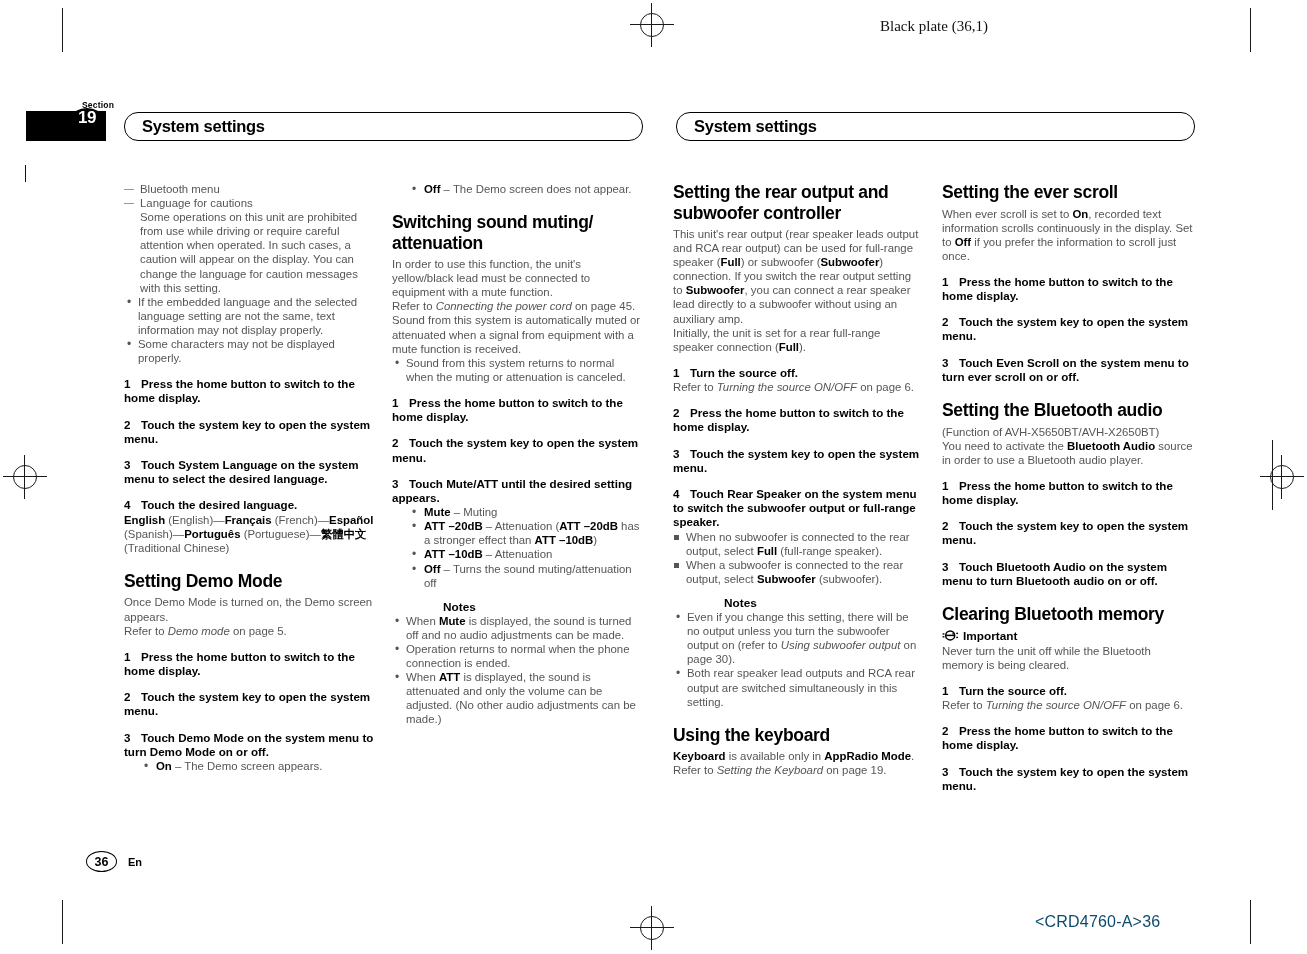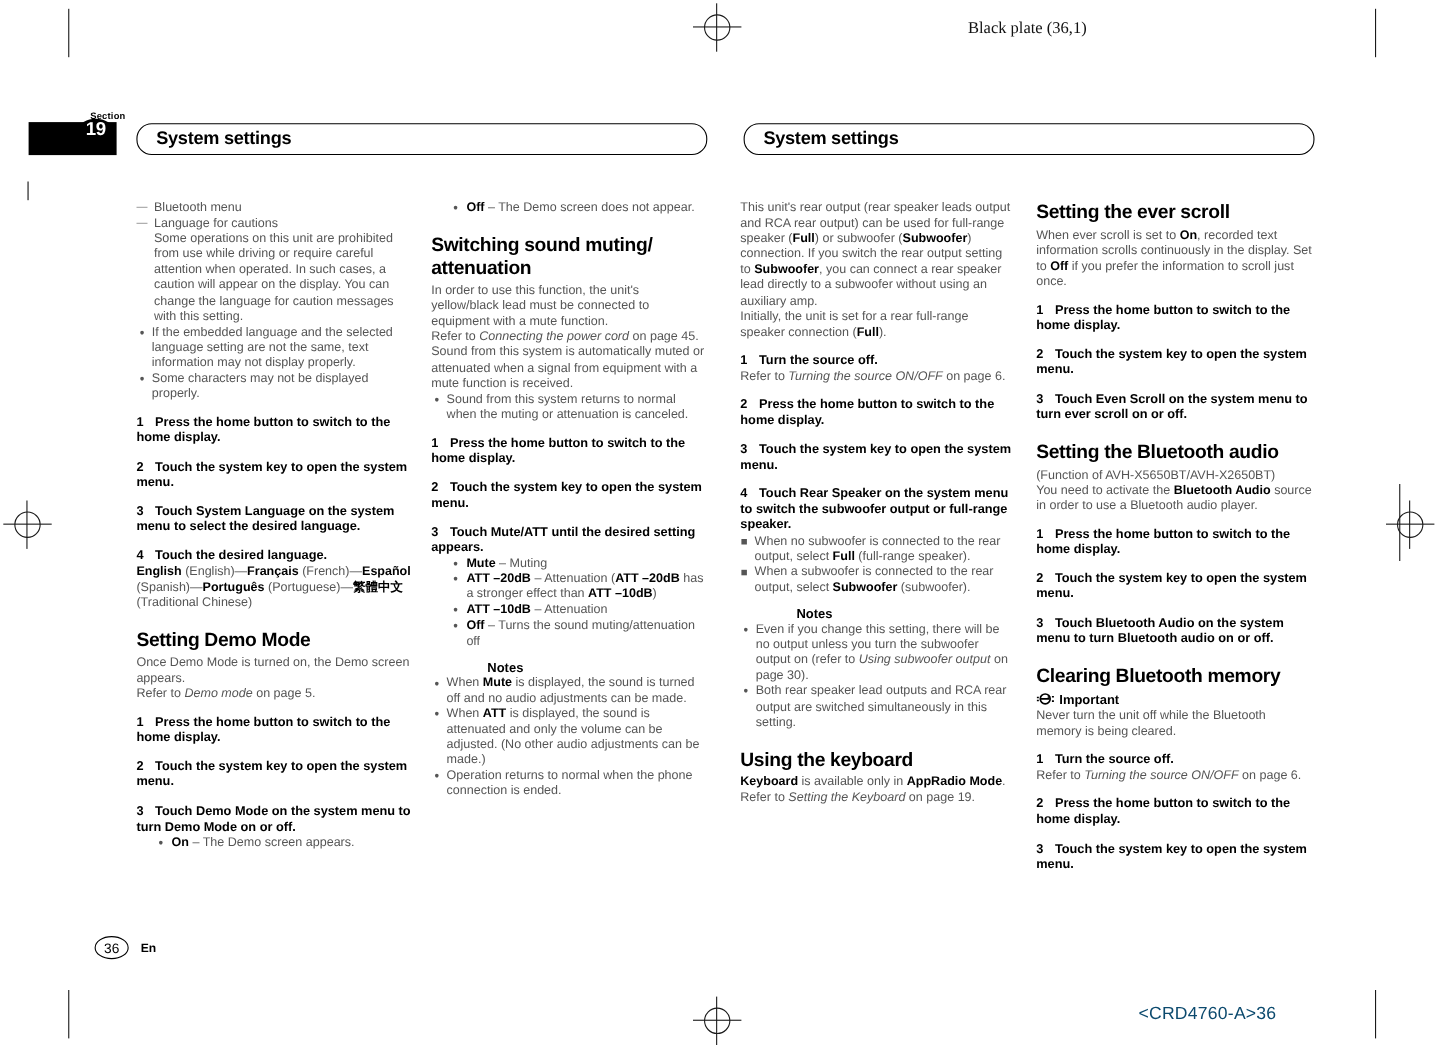--- a/index.html
+++ b/index.html
@@ -248,21 +248,21 @@
     left: 86px; top: 851px;
     display: flex;
     align-items: center;
     gap: 11px;
   }
   .pagenum {
     width: 29px; height: 19px;
     border: 1.5px solid #000;
     border-radius: 50%;
     display: flex; align-items: center; justify-content: center;
-    font-size: 12.5px; font-weight: normal; color: #000;
+    font-size: 12.5px; font-weight: bold; color: #000;
   }
   .lang-code {
     font-size: 11px; font-weight: bold; color: #000;
   }
 </style>
 </head>
 <body>
 
 <div class="reg-mark" style="left:630px; top:3px;">
   <div class="v"></div>
@@ -367,27 +367,28 @@
   <ul class="bul indent">
     <li><b>Mute</b><span> – Muting</span></li>
     <li><b>ATT –20dB</b><span> – Attenuation (</span><b>ATT –20dB</b><span> has a stronger effect than </span><b>ATT –10dB</b><span>)</span></li>
     <li><b>ATT –10dB</b><span> – Attenuation</span></li>
     <li><b>Off</b><span> – Turns the sound muting/attenuation off</span></li>
   </ul>
 
   <div class="notes-title">Notes</div>
   <ul class="bul">
     <li><span>When </span><b>Mute</b><span> is displayed, the sound is turned off and no audio adjustments can be made.</span></li>
+    <li><span>Operation returns to normal when the phone connection is ended.</span></li>
     <li><span>When </span><b>ATT</b><span> is displayed, the sound is attenuated and only the volume can be adjusted. (No other audio adjustments can be made.)</span></li>
-    <li><span>Operation returns to normal when the phone connection is ended.</span></li>
   </ul>
 </div>
 
 <div class="col" id="col3">
 
+  <h2 class="heading first">Setting the rear output and subwoofer controller</h2>
   <p class="body"><span>This unit's rear output (rear speaker leads output and RCA rear output) can be used for full-range speaker (</span><b>Full</b><span>) or subwoofer (</span><b>Subwoofer</b><span>) connection. If you switch the rear output setting to </span><b>Subwoofer</b><span>, you can connect a rear speaker lead directly to a subwoofer without using an auxiliary amp.</span></p>
   <p class="body"><span>Initially, the unit is set for a rear full-range speaker connection (</span><b>Full</b><span>).</span></p>
 
   <p class="step"><span class="n">1</span><span>Turn the source off.</span></p>
   <p class="step-sub"><span>Refer to </span><i>Turning the source ON/OFF</i><span> on page 6.</span></p>
 
   <p class="step"><span class="n">2</span><span>Press the home button to switch to the home display.</span></p>
   <p class="step"><span class="n">3</span><span>Touch the system key to open the system menu.</span></p>
   <p class="step"><span class="n">4</span><span>Touch Rear Speaker on the system menu to switch the subwoofer output or full-range speaker.</span></p>
 

